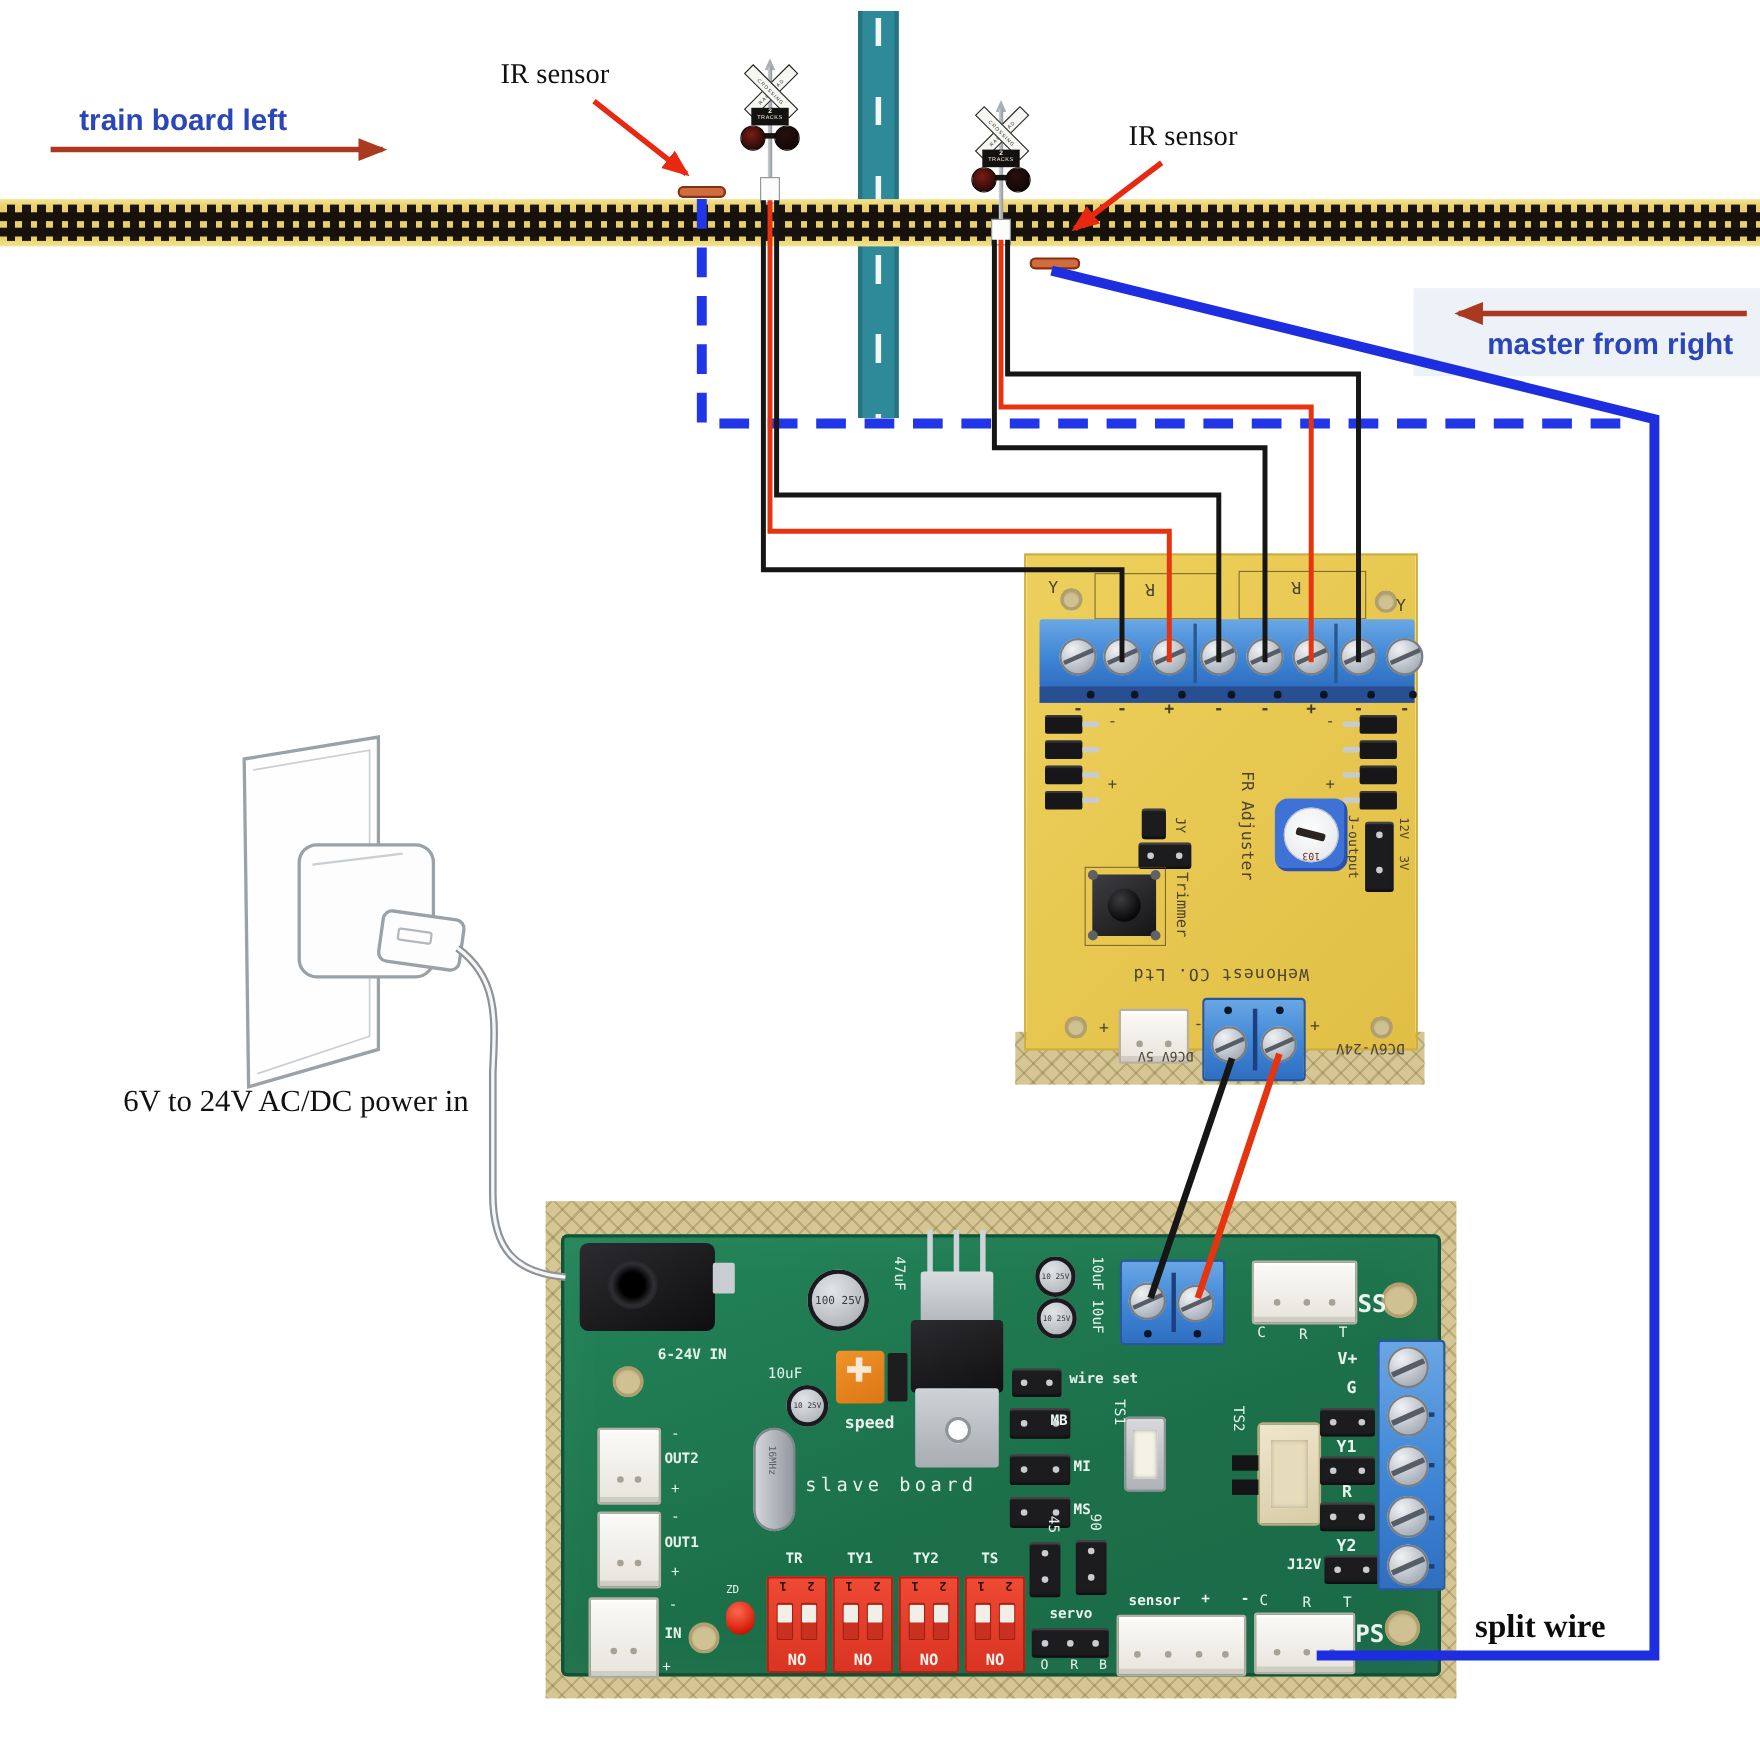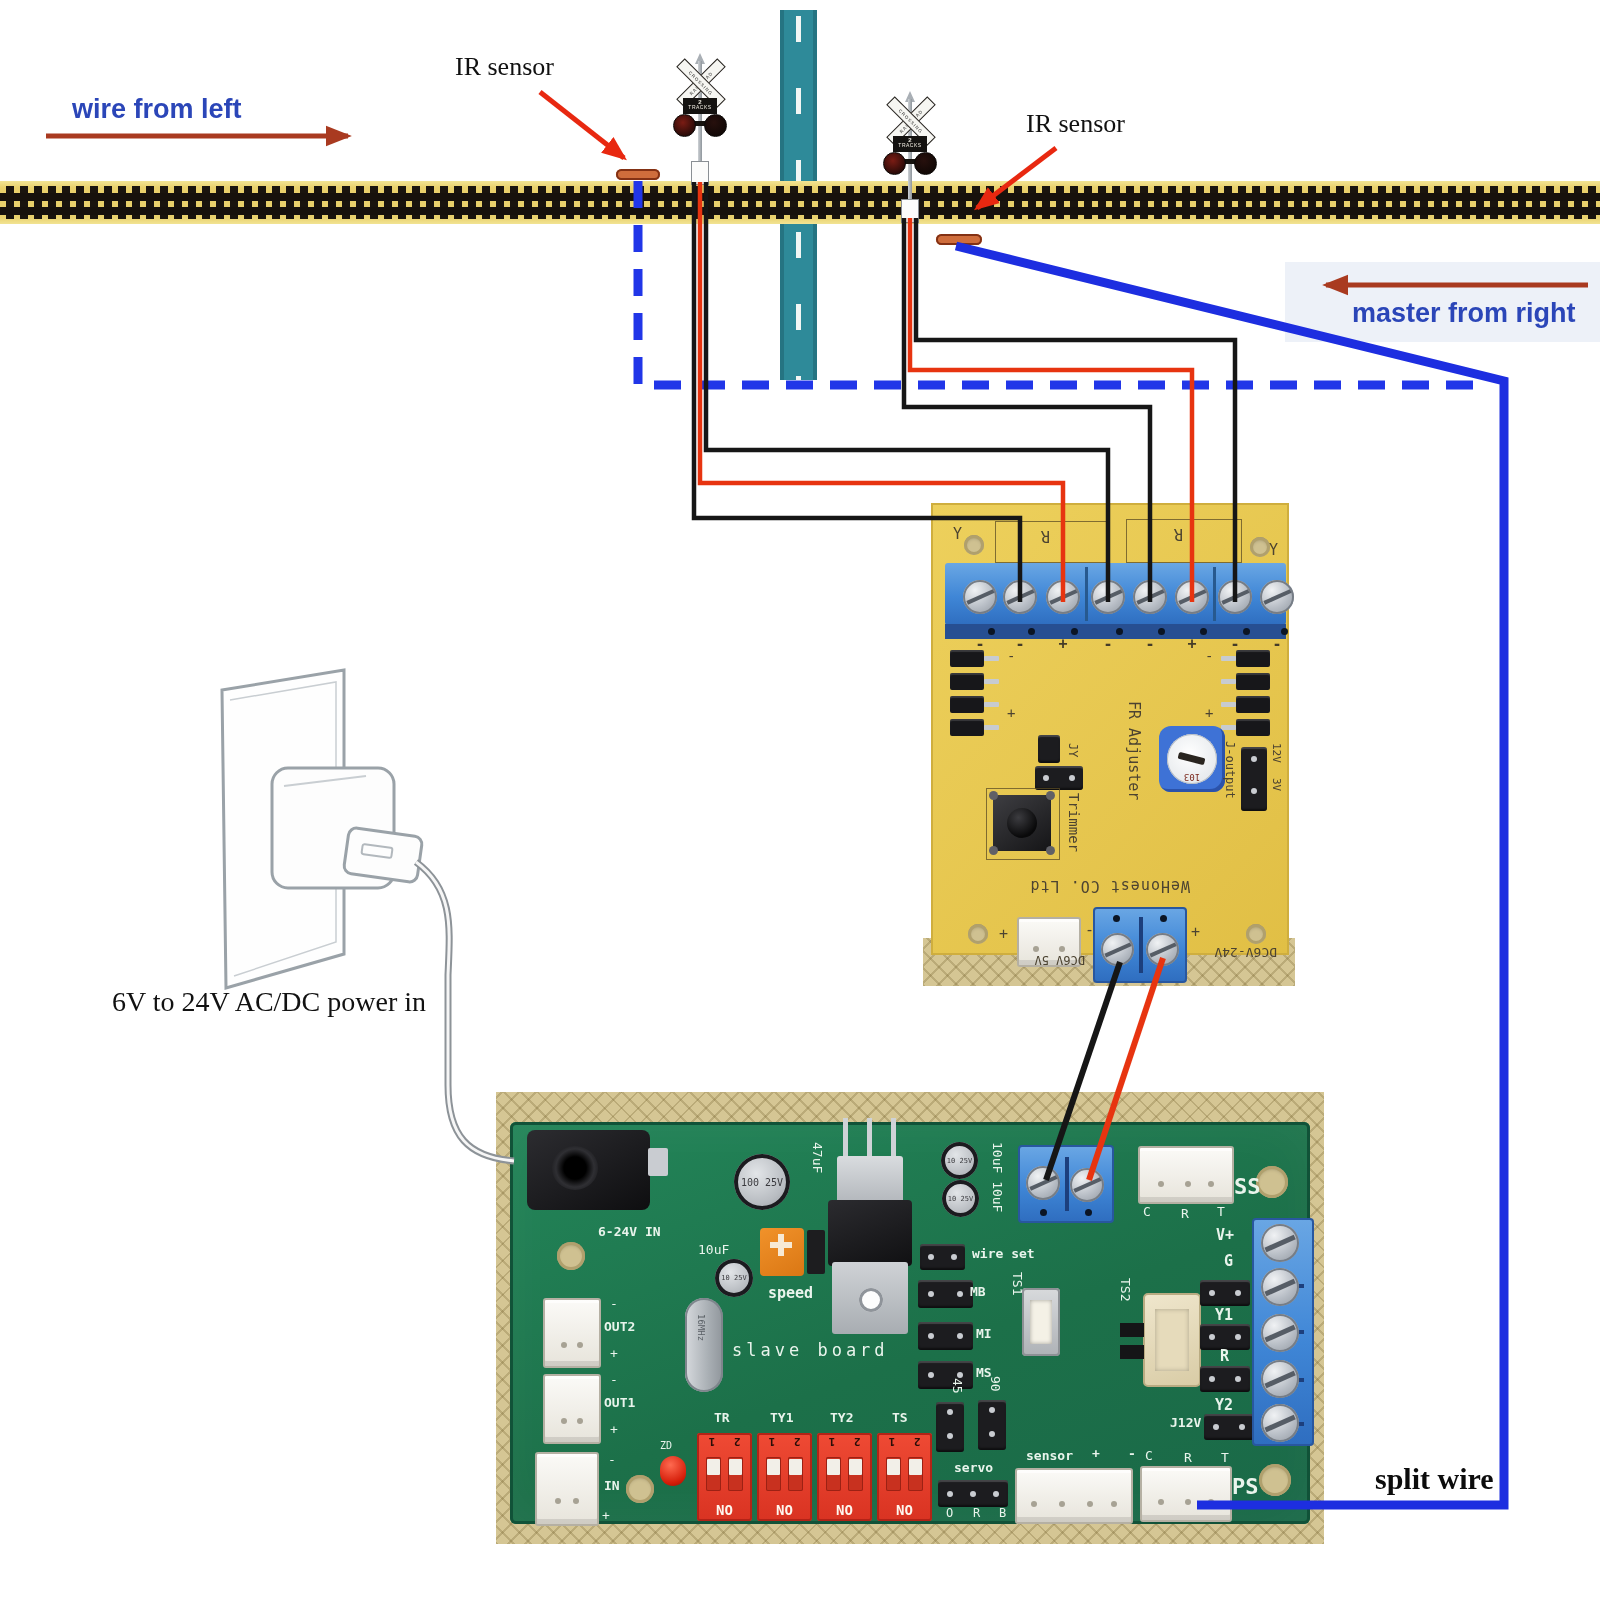--- a/index.html
+++ b/index.html
@@ -175,24 +175,24 @@
     <div class="sig-lamp lamp-l lit"></div>
     <div class="sig-lamp lamp-r"></div>
     <div class="sig-base"></div>
   </div>
 
   <div class="sensor" style="left:616px;top:169px;width:44px;"></div>
   <div class="sensor" style="left:936px;top:234px;width:46px;"></div>
 
   <div class="lbl-serif" style="left:455px;top:52px;">IR sensor</div>
   <div class="lbl-serif" style="left:1026px;top:109px;">IR sensor</div>
-  <div class="lbl-blue" style="left:72px;top:94px;">wire from left</div>
+  <div class="lbl-blue" style="left:72px;top:94px;">train board left</div>
   <div class="lbl-blue" style="left:1352px;top:298px;">master from right</div>
   <div class="lbl-serif" style="left:112px;top:986px;font-size:28px;">6V to 24V AC/DC power in</div>
-  <div class="lbl-split" style="left:1375px;top:1462px;">split wire</div>
+  <div class="lbl-split" style="left:1341px;top:1462px;">split wire</div>
 
   <div class="yb-mat"></div>
   <div class="yb">
 
     <div class="ys" style="left:20px;top:20px;font-size:15px;">Y</div>
     <div class="ys rot180" style="left:108px;top:22px;font-size:15px;">R</div>
     <div class="ys rot180" style="left:241px;top:20px;font-size:15px;">R</div>
     <div class="ys" style="left:336px;top:36px;font-size:15px;">Y</div>
     <div class="silkbox" style="left:62px;top:16px;width:110px;height:40px;"></div>
     <div class="silkbox" style="left:193px;top:14px;width:114px;height:42px;"></div>
@@ -419,21 +419,21 @@
 
     <div class="gs" style="left:462px;top:146px;font-weight:bold;">wire set</div>
     <div class="jmp" style="left:410px;top:144px;width:45px;height:26px;">
       <span class="dot" style="left:8px;"></span>
         <span class="dot" style="right:8px;"></span>
       </div>
     <div class="jmp" style="left:408px;top:180px;width:55px;height:28px;">
       <span class="dot" style="left:10px;"></span>
         <span class="dot" style="right:10px;"></span>
       </div>
-    <div class="gs" style="left:460px;top:184px;font-weight:bold;">MB</div>
+    <div class="gs" style="left:445px;top:184px;font-weight:bold;">MB</div>
     <div class="jmp" style="left:408px;top:222px;width:55px;height:28px;">
       <span class="dot" style="left:10px;"></span>
         <span class="dot" style="right:10px;"></span>
       </div>
     <div class="gs" style="left:466px;top:226px;font-weight:bold;">MI</div>
     <div class="jmp" style="left:408px;top:261px;width:55px;height:28px;">
       <span class="dot" style="left:10px;"></span>
         <span class="dot" style="right:10px;"></span>
       </div>
     <div class="gs" style="left:466px;top:265px;font-weight:bold;">MS</div>

